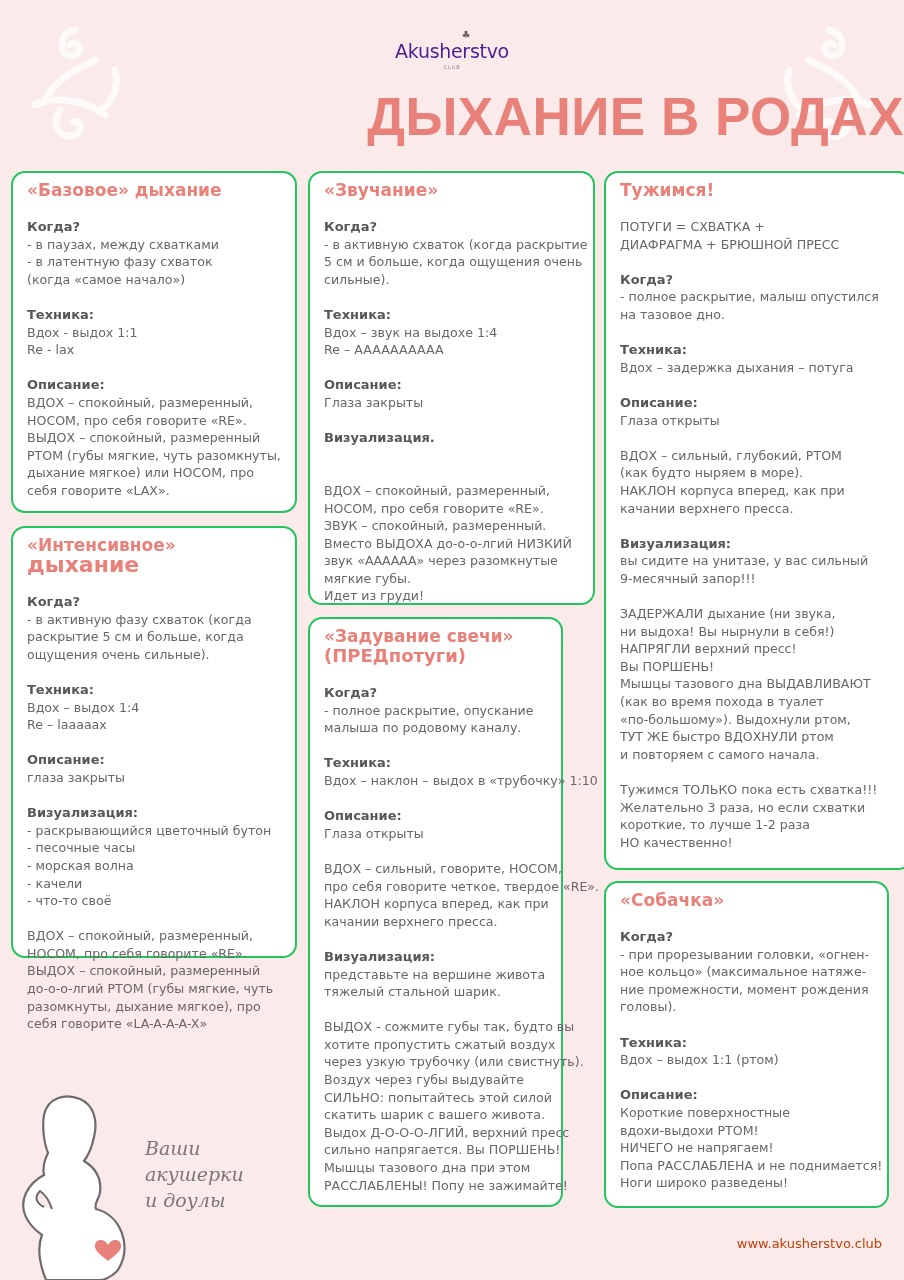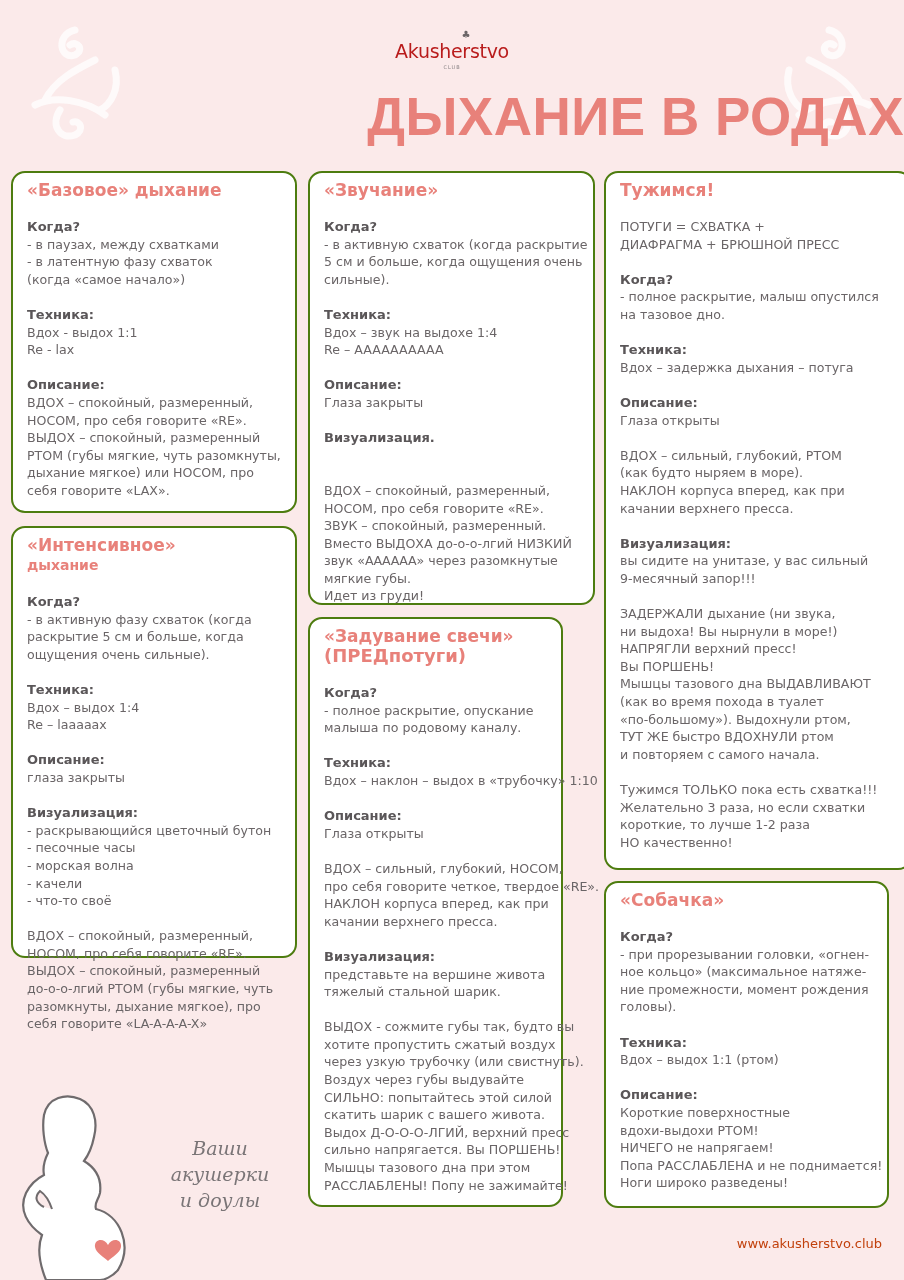--- a/index.html
+++ b/index.html
@@ -12,33 +12,33 @@
     overflow: hidden;
   }
   .ornament { position: absolute; top: 10px; width: 130px; height: 140px; opacity: 0.9; }
   .ornament.left { left: 15px; }
   .ornament.right { right: 15px; transform: scaleX(-1); }
 
   .logo {
     position: absolute; top: 30px; left: 0; width: 904px; text-align: center;
   }
   .logo .clubs { display:block; font-size: 10px; color: #6b6567; line-height: 10px; margin-left: 28px; }
-  .logo .name { font-family: "DejaVu Sans", sans-serif; font-size: 19px; color: #b91c1c; letter-spacing: -0.3px; line-height: 22px; }
+  .logo .name { font-family: "DejaVu Sans", sans-serif; font-size: 19px; color: #4c1d95; letter-spacing: -0.3px; line-height: 22px; }
   .logo .sub { font-size: 5px; color: #8a8385; letter-spacing: 1px; display:block; margin-top: 2px; }
 
   .title {
     position: absolute; top: 86px; left: 0; width: 904px; text-align: right;
     font-family: "Liberation Sans", sans-serif;
     font-size: 53px; color: #e8817a; letter-spacing: 0.5px;
   }
 
   .card {
     position: absolute;
     background: #ffffff;
-    border: 2px solid #4d7c0f;
+    border: 2px solid #22c55e;
     border-radius: 14px;
     padding: 8px 12px 10px 14px;
     font-size: 13px;
     line-height: 17.6px;
   }
   .card-title {
     font-family: "DejaVu Sans", sans-serif;
     font-weight: bold; color: #e8817a; font-size: 17px; line-height: 19px;
     margin-bottom: 18px;
   }
@@ -51,21 +51,21 @@
   #c2 { left: 11px; top: 526px; width: 286px; height: 432px; }
   #c3 { left: 308px; top: 171px; width: 287px; height: 434px; }
   #c4 { left: 308px; top: 617px; width: 255px; height: 590px; }
   #c5 { left: 604px; top: 171px; width: 308px; height: 699px; }
   #c6 { left: 604px; top: 881px; width: 285px; height: 327px; }
 
   .figure { position: absolute; left: 8px; top: 1085px; width: 120px; height: 195px; }
   .script {
     position: absolute; left: 145px; top: 1135px; width: 150px;
     font-family: "DejaVu Serif", serif; font-style: italic;
-    color: #7a7577; font-size: 19px; line-height: 26px; text-align: center;
+    color: #7a7577; font-size: 19px; line-height: 26px; text-align: left;
   }
   .website {
     position: absolute; right: 22px; top: 1236px;
     font-size: 13px; color: #c2410c;
   }
 </style>
 </head>
 <body>
 
 <svg class="ornament left" viewBox="0 0 130 140">
@@ -114,21 +114,21 @@
       <div class="sec-head">Описание:</div>
       <div class="line">ВДОХ – спокойный, размеренный,</div>
       <div class="line">НОСОМ, про себя говорите «RE».</div>
       <div class="line">ВЫДОХ – спокойный, размеренный</div>
       <div class="line">РТОМ (губы мягкие, чуть разомкнуты,</div>
       <div class="line">дыхание мягкое) или НОСОМ, про</div>
       <div class="line">себя говорите «LAX».</div>
     </div>
   </div>
 <div class="card" id="c2">
-    <div class="card-title"><span>«Интенсивное»</span><span class="sub" style="font-size: 14px;">дыхание</span></div>
+    <div class="card-title"><span>«Интенсивное»</span><span class="sub" style="font-size: 22px;">дыхание</span></div>
     <div>
       <div class="sec-head">Когда?</div>
       <div class="line">- в активную фазу схваток (когда</div>
       <div class="line">раскрытие 5 см и больше, когда</div>
       <div class="line">ощущения очень сильные).</div>
       <div class="gap"></div>
     </div>
     <div>
       <div class="sec-head">Техника:</div>
       <div class="line">Вдох – выдох 1:4</div>
@@ -205,21 +205,21 @@
       <div class="sec-head">Техника:</div>
       <div class="line">Вдох – наклон – выдох в «трубочку» 1:10</div>
       <div class="gap"></div>
     </div>
     <div>
       <div class="sec-head">Описание:</div>
       <div class="line">Глаза открыты</div>
       <div class="gap"></div>
     </div>
     <div>
-      <div class="line">ВДОХ – сильный, глубокий, НОСОМ,</div>
+      <div class="line">ВДОХ – сильный, говорите, НОСОМ,</div>
       <div class="line">про себя говорите четкое, твердое «RE».</div>
       <div class="line">НАКЛОН корпуса вперед, как при</div>
       <div class="line">качании верхнего пресса.</div>
       <div class="gap"></div>
     </div>
     <div>
       <div class="sec-head">Визуализация:</div>
       <div class="line">представьте на вершине живота</div>
       <div class="line">тяжелый стальной шарик.</div>
       <div class="gap"></div>
@@ -268,21 +268,21 @@
       <div class="gap"></div>
     </div>
     <div>
       <div class="sec-head">Визуализация:</div>
       <div class="line">вы сидите на унитазе, у вас сильный</div>
       <div class="line">9-месячный запор!!!</div>
       <div class="gap"></div>
     </div>
     <div>
       <div class="line">ЗАДЕРЖАЛИ дыхание (ни звука,</div>
-      <div class="line">ни выдоха! Вы нырнули в море!)</div>
+      <div class="line">ни выдоха! Вы нырнули в себя!)</div>
       <div class="line">НАПРЯГЛИ верхний пресс!</div>
       <div class="line">Вы ПОРШЕНЬ!</div>
       <div class="line">Мышцы тазового дна ВЫДАВЛИВАЮТ</div>
       <div class="line">(как во время похода в туалет</div>
       <div class="line">«по-большому»). Выдохнули ртом,</div>
       <div class="line">ТУТ ЖЕ быстро ВДОХНУЛИ ртом</div>
       <div class="line">и повторяем с самого начала.</div>
       <div class="gap"></div>
     </div>
     <div>

